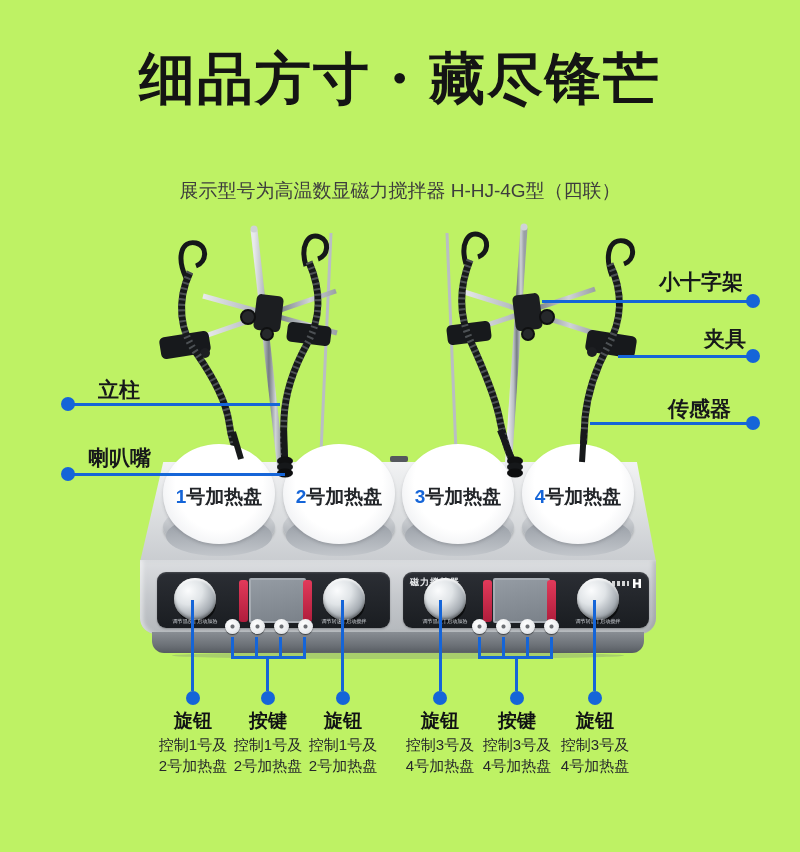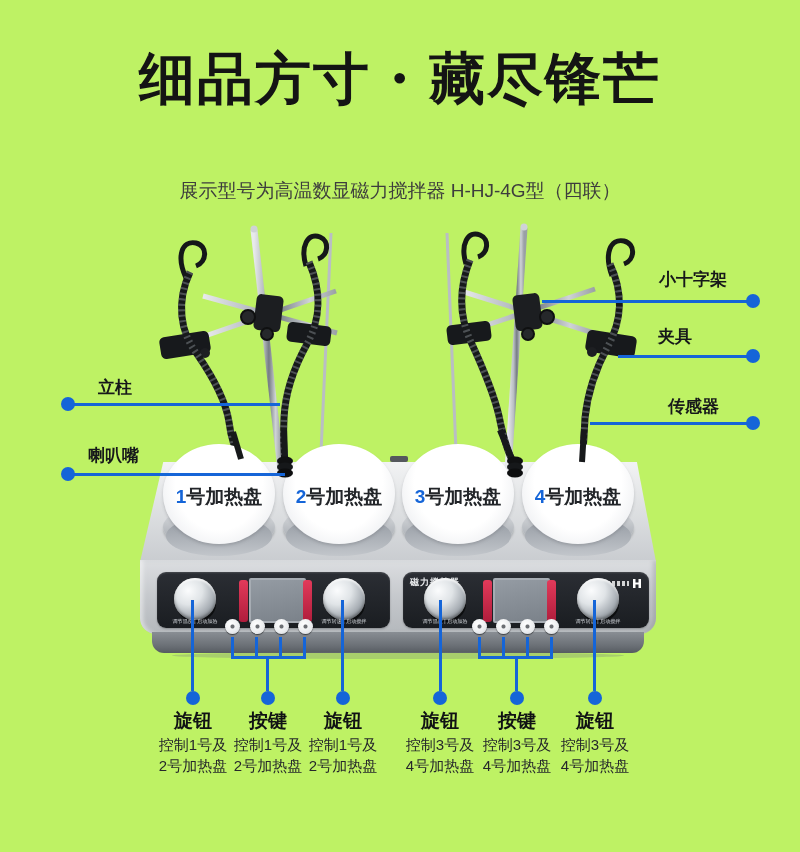--- a/index.html
+++ b/index.html
@@ -56,21 +56,21 @@
               box-shadow:0 3px 2px rgba(70,74,80,.25);}
   .plate .rim2{position:absolute;left:5px;top:72px;width:106px;height:40px;border-radius:50%;
               background:linear-gradient(180deg,#9298a0,#c2c6cb);}
   .plate .top{position:absolute;left:2px;top:0;width:112px;height:100px;border-radius:50%;
               background:radial-gradient(ellipse at 50% 38%,#ffffff 55%,#f2f3f5 75%,#e1e4e7);
               box-shadow:0 2px 3px rgba(100,104,110,.30);}
   .plabel{position:absolute;left:0;top:40px;width:116px;text-align:center;
           font-size:19px;font-weight:700;color:#222529;white-space:nowrap;}
   .plabel .num{color:var(--accent);}
   
-  .co-label{position:absolute;font-size:17px;font-weight:700;color:#16181a;white-space:nowrap;}
+  .co-label{position:absolute;font-size:21px;font-weight:700;color:#16181a;white-space:nowrap;}
   .co-line{position:absolute;height:3px;background:var(--accent);}
   .co-dot{position:absolute;width:14px;height:14px;border-radius:50%;background:var(--accent);}
   .vline{position:absolute;width:3px;background:var(--accent);}
   .hline{position:absolute;height:3px;background:var(--accent);}
   .bdot{position:absolute;width:14px;height:14px;border-radius:50%;background:var(--accent);}
   .bcol{position:absolute;top:708px;width:120px;text-align:center;}
   .bcol .bname{font-size:19px;font-weight:800;color:#101214;}
   .bcol .bdesc{font-size:15px;color:#26282b;line-height:21px;margin-top:0;}
   svg.stands{position:absolute;left:0;top:0;pointer-events:none;}
 </style>
@@ -234,21 +234,21 @@
   <div class="co-dot" style="left:61px;top:397px"></div>
 
   <div class="co-label" style="left:88px;top:444px">喇叭嘴</div>
   <div class="co-line" style="left:68px;top:473px;width:217px"></div>
   <div class="co-dot" style="left:61px;top:467px"></div>
 
   <div class="co-label" style="left:659px;top:268px">小十字架</div>
   <div class="co-line" style="left:542px;top:300px;width:211px"></div>
   <div class="co-dot" style="left:746px;top:294px"></div>
 
-  <div class="co-label" style="left:658px;top:325px">夹具</div>
+  <div class="co-label" style="left:704px;top:325px">夹具</div>
   <div class="co-line" style="left:618px;top:355px;width:135px"></div>
   <div class="co-dot" style="left:746px;top:349px"></div>
 
   <div class="co-label" style="left:668px;top:395px">传感器</div>
   <div class="co-line" style="left:590px;top:422px;width:163px"></div>
   <div class="co-dot" style="left:746px;top:416px"></div>
 
   <div class="vline" style="left:191px;top:600px;height:91px"></div>
   <div class="vline" style="left:341px;top:600px;height:91px"></div>
   <div class="vline" style="left:439px;top:600px;height:91px"></div>

